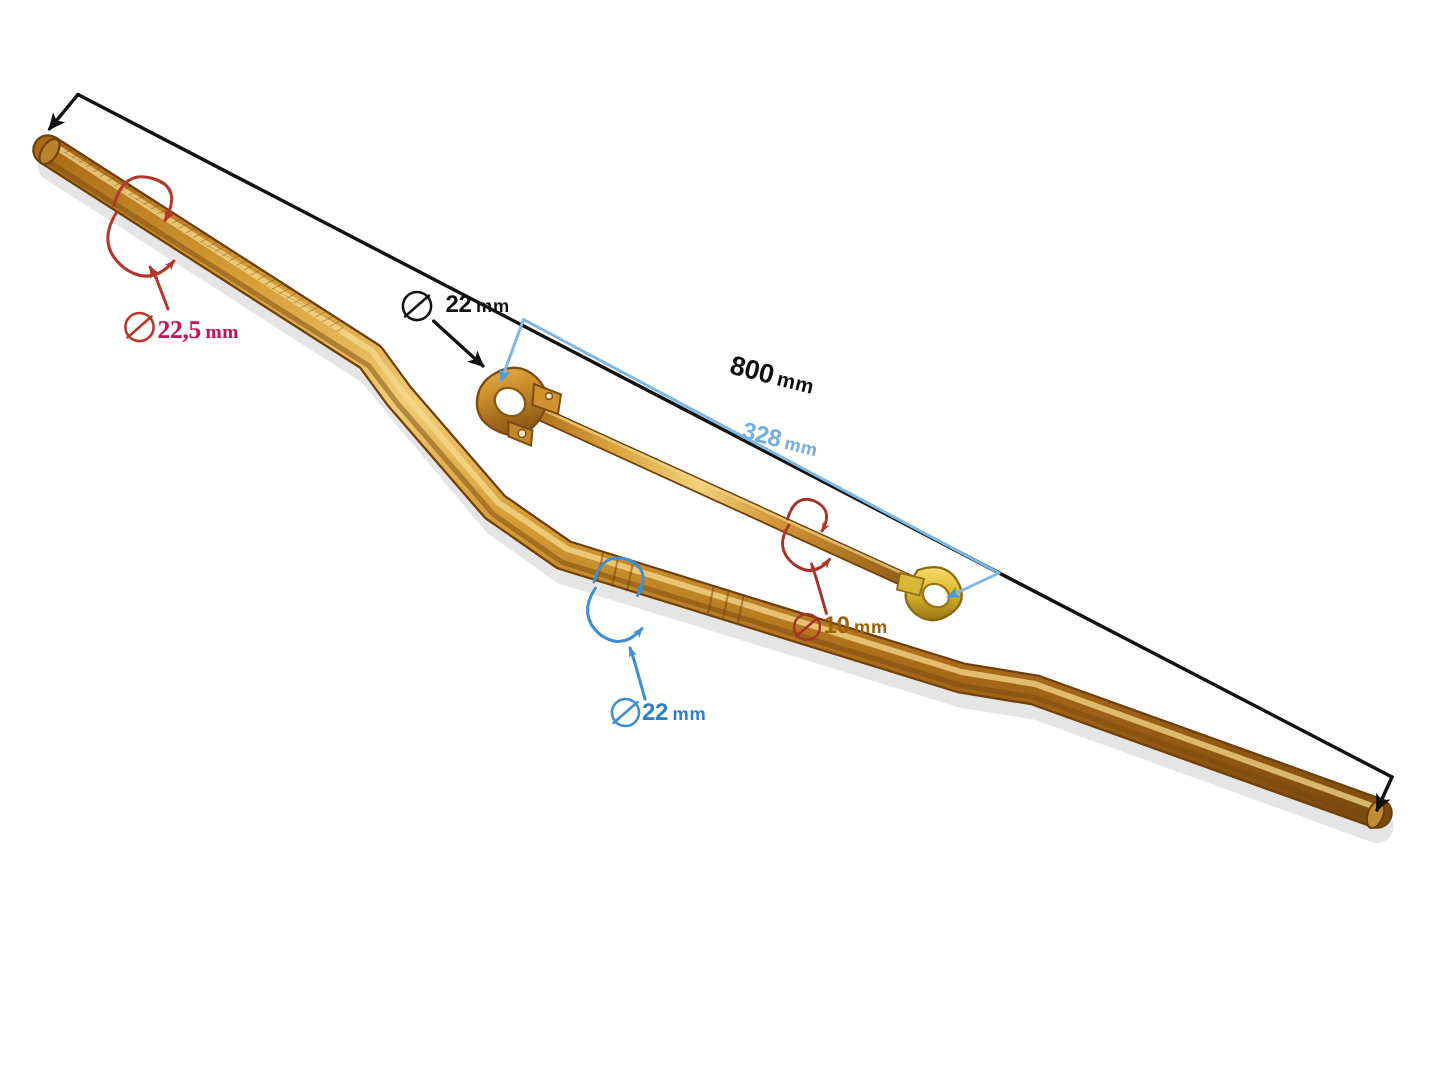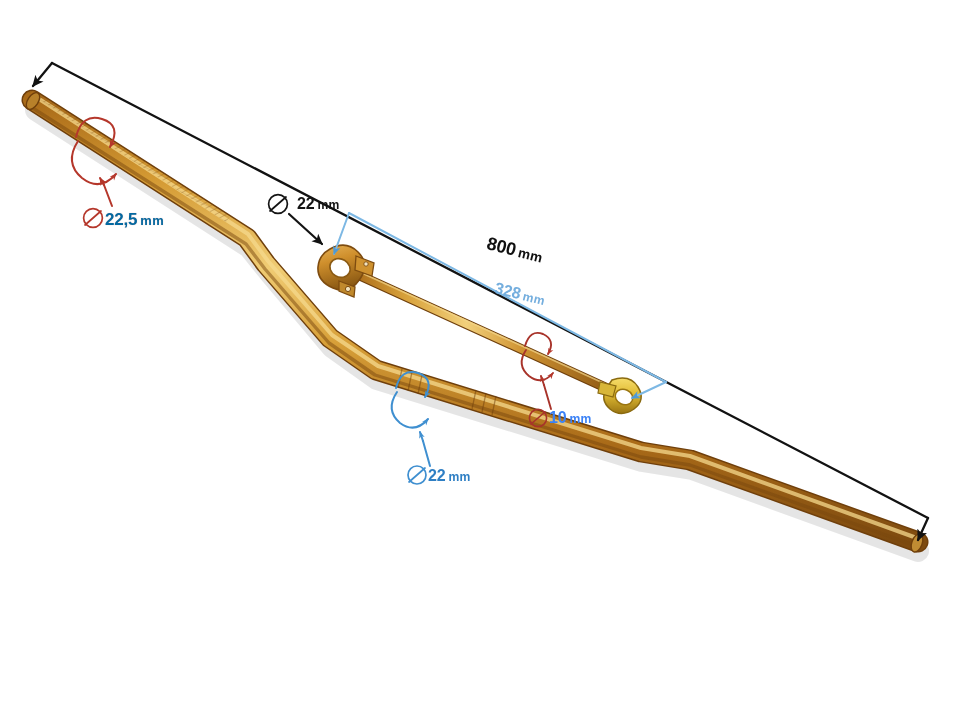--- a/index.html
+++ b/index.html
@@ -31,32 +31,33 @@
     pointer-events: none;
   }
   .dim-label .unit {
     font-size: 0.76em;
     margin-left: 3px;
     letter-spacing: 0.4px;
   }
   .lbl-dia225 {
     left: 105px; top: 210px;
     font-size: 17px;
-    color: #0369a1;
+    color: #be185d;
     text-shadow: 0 0 1px rgba(181,55,43,0.35);
+    font-family: Liberation Serif, serif;
   }
   .lbl-dia22top {
     left: 297px; top: 195px;
     font-size: 16px;
     color: #141414;
   }
   .lbl-dia10 {
     left: 549px; top: 409px;
     font-size: 16px;
-    color: #3b82f6;
+    color: #a16207;
   }
   .lbl-dia22bottom {
     left: 428px; top: 467px;
     font-size: 16px;
     color: #2f7fc4;
   }
   .lbl-len800 {
     left: 487px; top: 233px;
     font-size: 18px;
     color: #101010;

